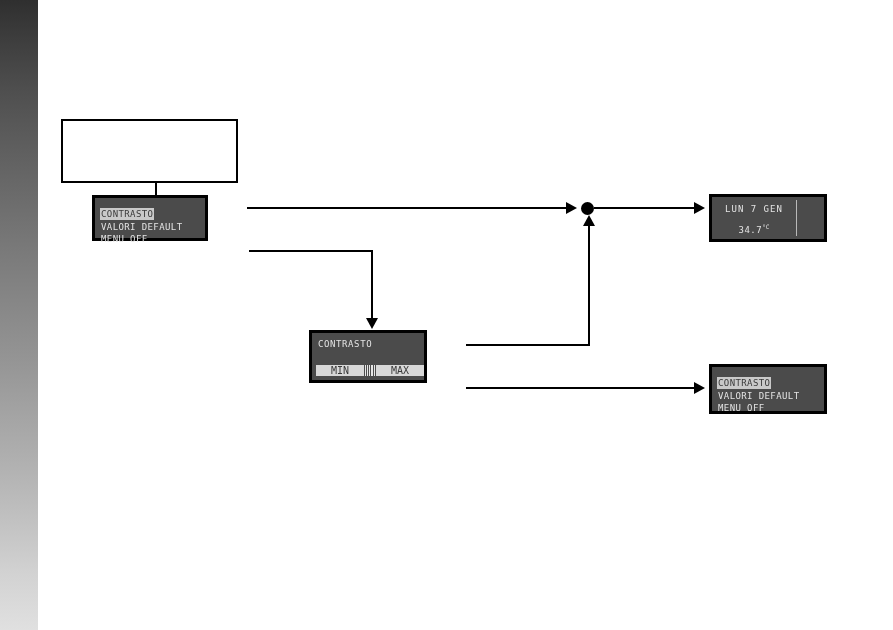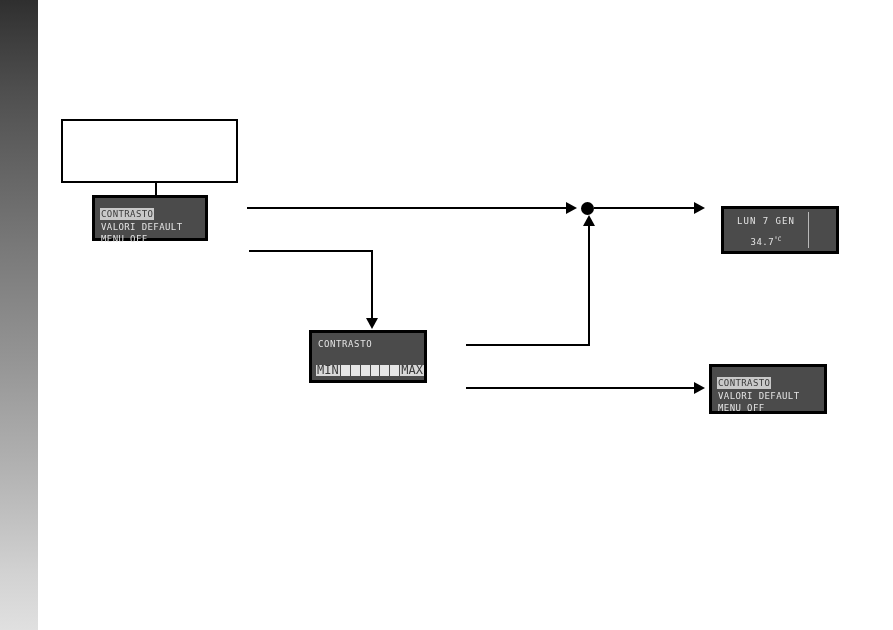--- a/index.html
+++ b/index.html
@@ -53,21 +53,21 @@
   
   .lcd {
     position: absolute;
     background: #4b4b4b;
     border: 3px solid #000000;
     box-sizing: border-box;
     color: #e8e8e8;
     font-family: "DejaVu Sans Mono", monospace;
   }
   .lcd-menu-1 { left: 92px;  top: 195px; width: 116px; height: 46px; }
-  .lcd-clock  { left: 709px; top: 206px; width: 118px; height: 48px; margin-left: 12px; }
+  .lcd-clock  { left: 709px; top: 194px; width: 118px; height: 48px; }
   .lcd-slider { left: 309px; top: 330px; width: 118px; height: 53px; }
   .lcd-menu-2 { left: 709px; top: 364px; width: 118px; height: 50px; }
 
   .menu-list {
     position: absolute;
     left: 5px;
     top: 4px;
     right: 4px;
   }
   .menu-row {
@@ -135,24 +135,24 @@
     left: 4px;
     bottom: 4px;
     width: 108px;
     height: 11px;
     display: flex;
     align-items: stretch;
   }
   .slider-label {
     background: #d8d8d8;
     color: #3a3a3a;
-    font-size: 12px;
+    font-size: 10px;
     line-height: 11px;
     letter-spacing: 0px;
-    padding: 0 1px;
+    padding: 0 15px;
     flex: 0 0 auto;
   }
   .slider-cells {
     flex: 1 1 auto;
     display: flex;
     gap: 1px;
     padding: 0 1px;
   }
   .slider-cell {
     flex: 1 1 auto;

